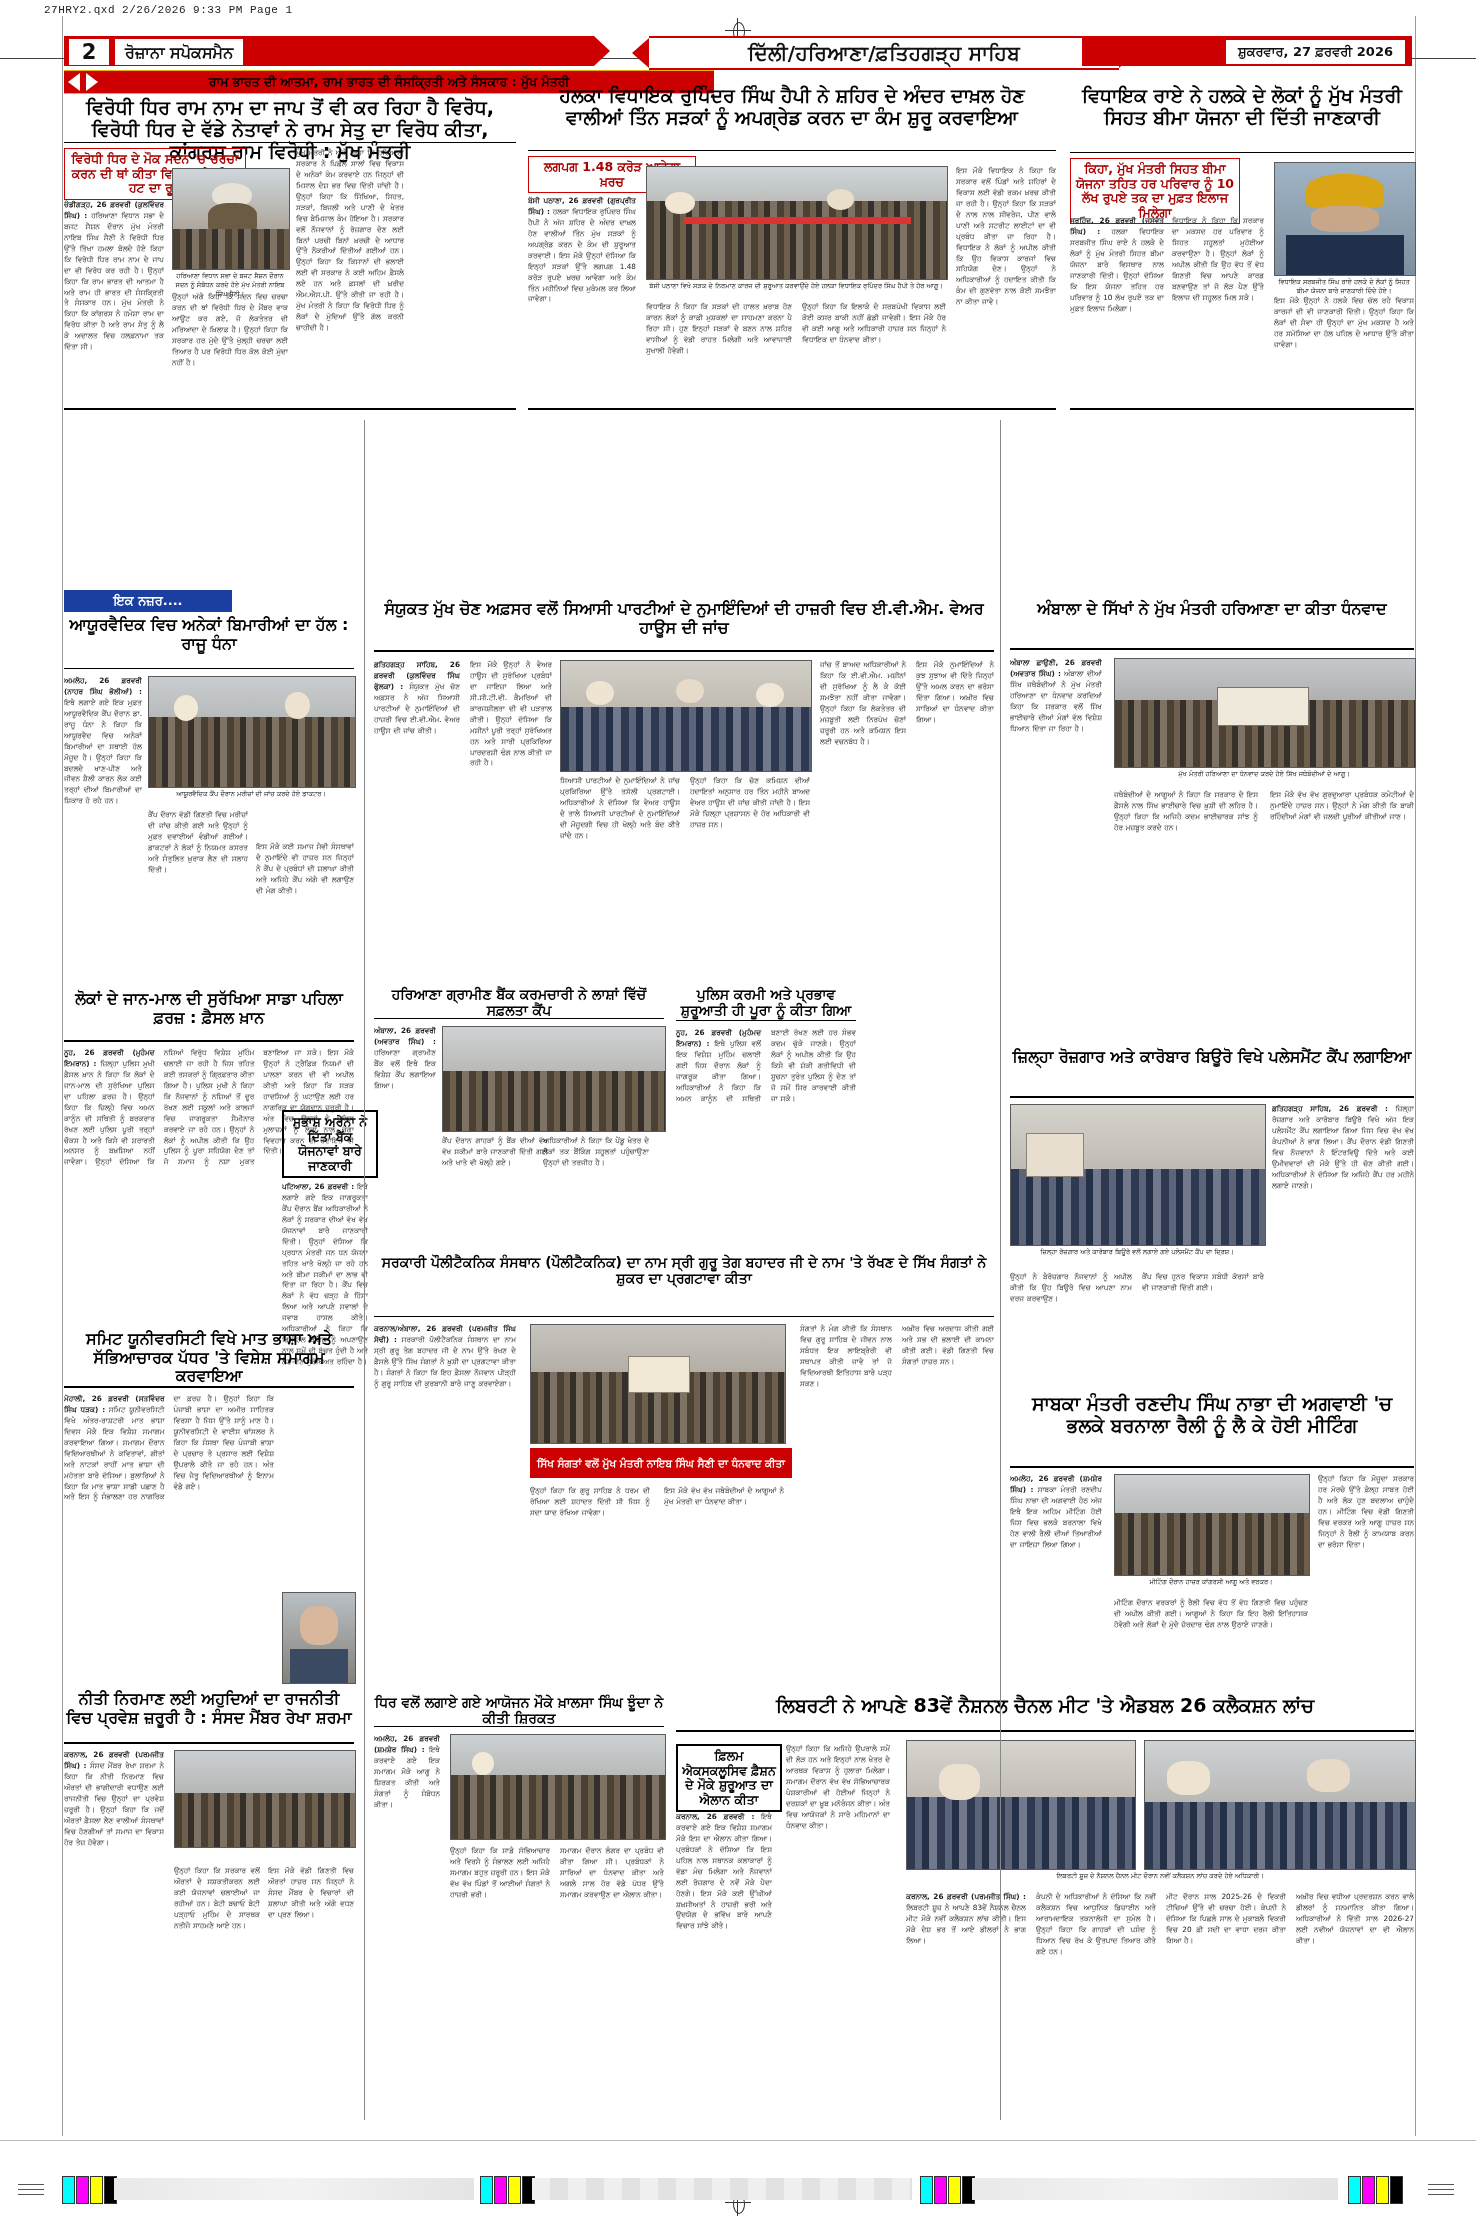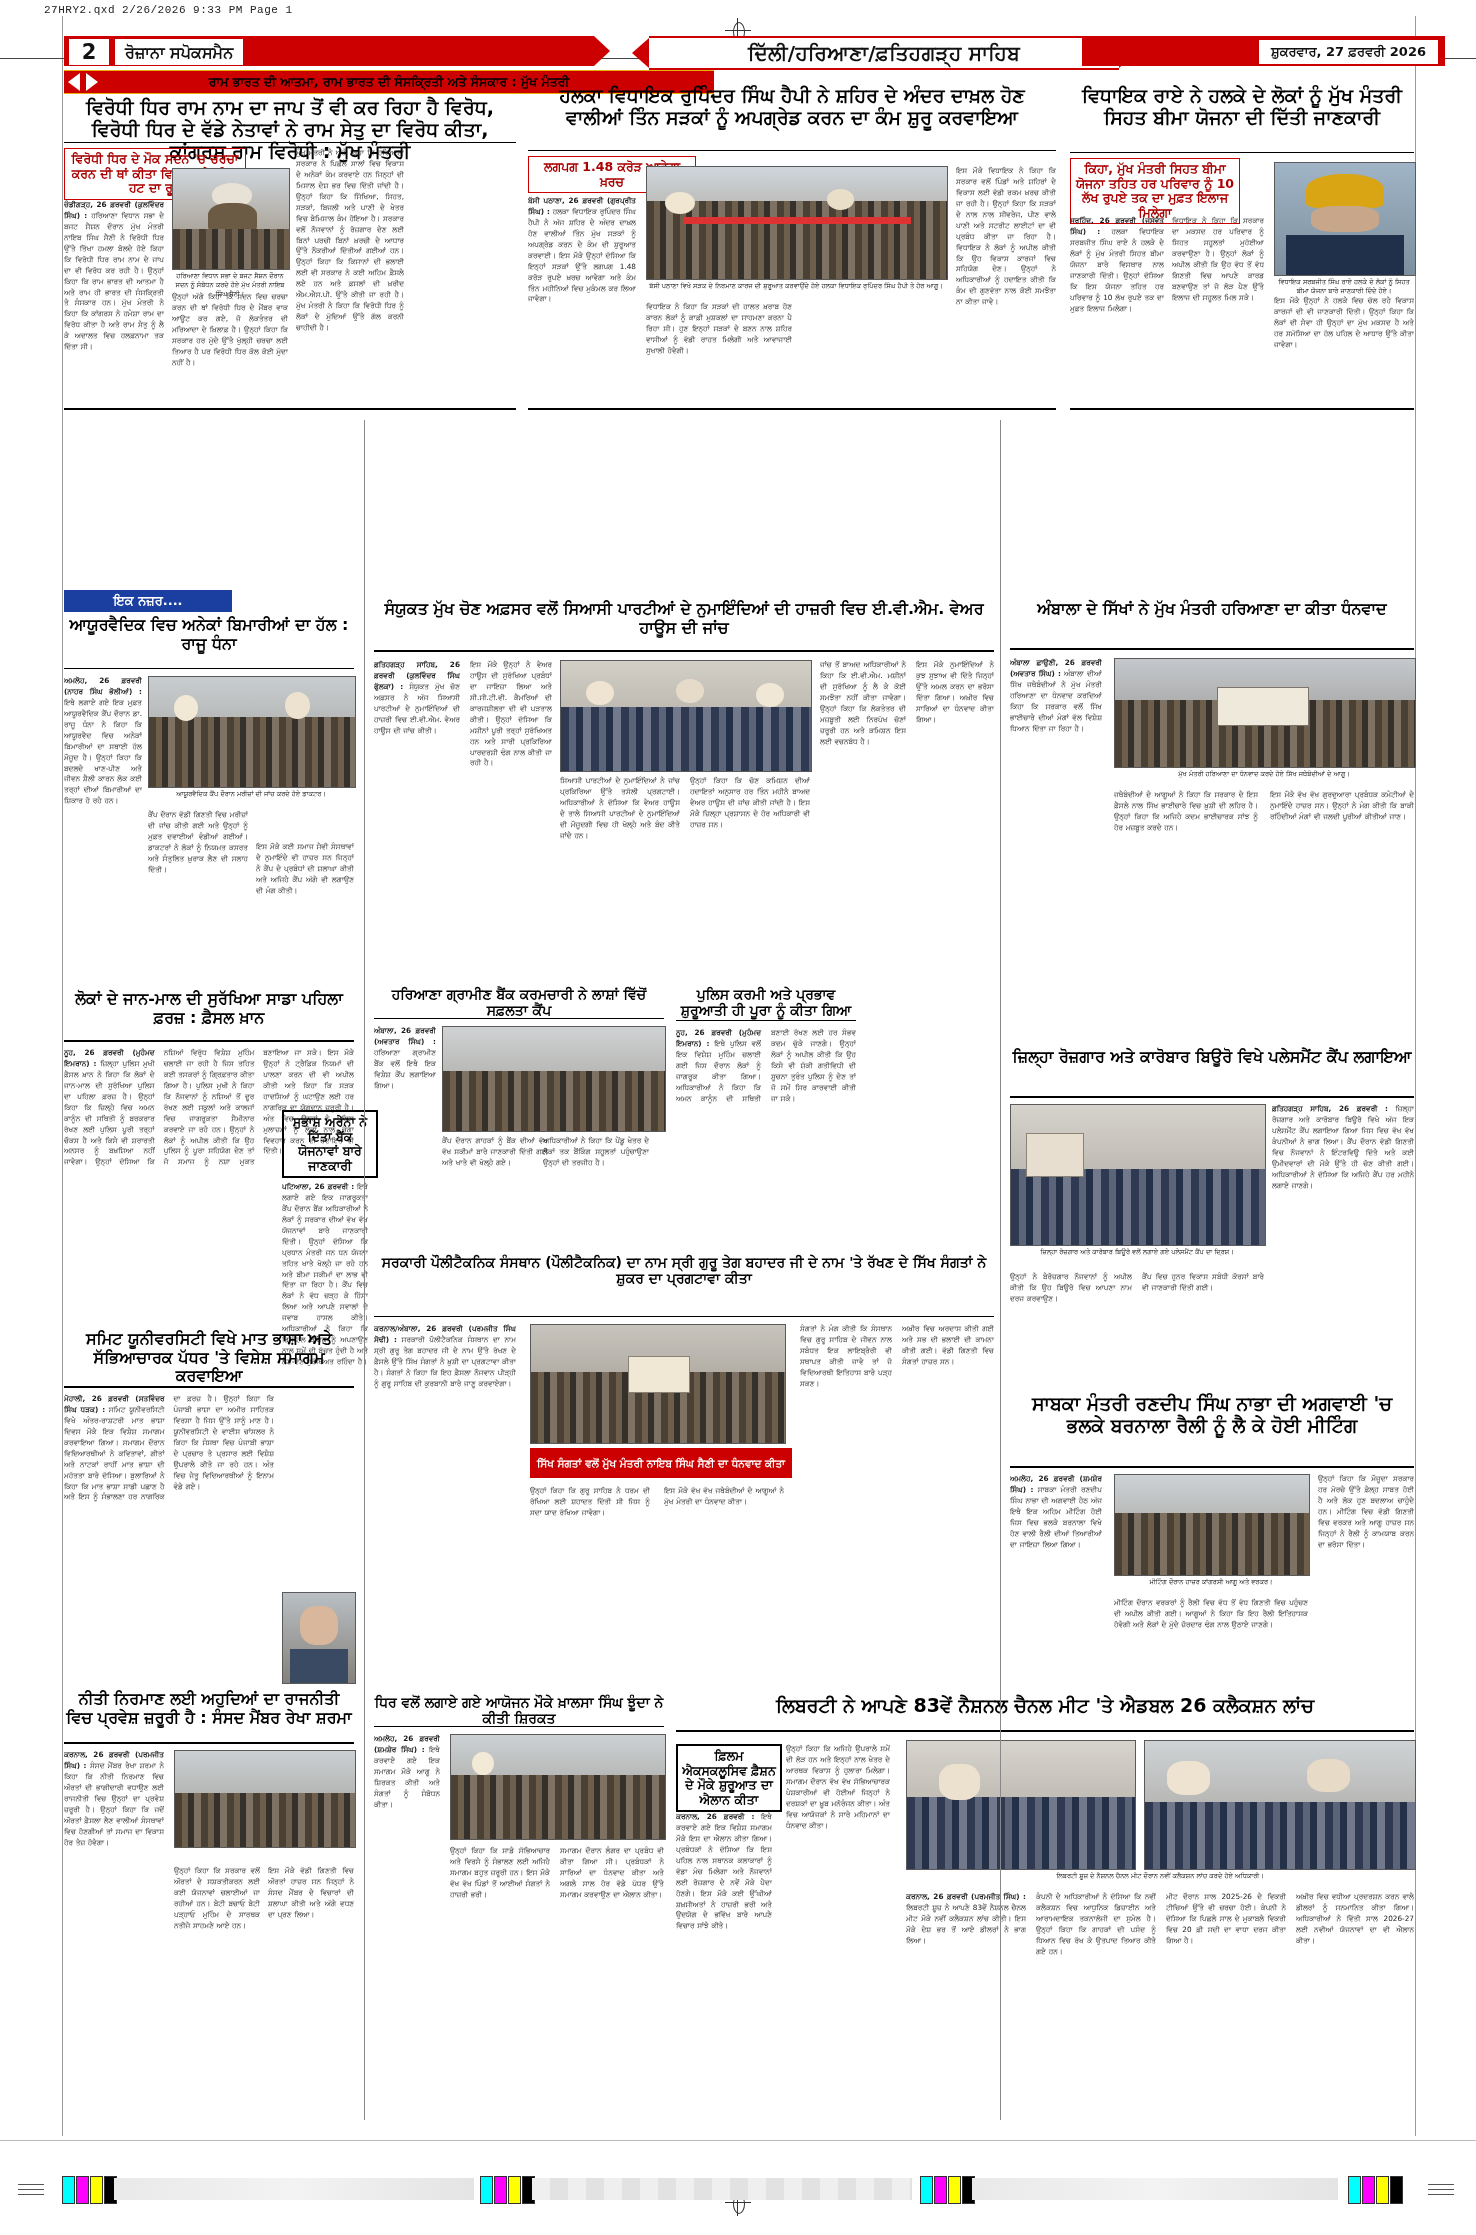--- a/index.html
+++ b/index.html
@@ -20,21 +20,21 @@
   
   .masthead{position:absolute;left:64px;top:36px;width:1348px;height:30px;}
   .mh-red{position:absolute;left:0;top:0;width:530px;height:30px;background:#cc0000;}
   .mh-red:after{content:"";position:absolute;right:-16px;top:0;border-top:15px solid transparent;border-bottom:15px solid transparent;border-left:16px solid #cc0000;}
   .mh-page{position:absolute;left:4px;top:2px;width:40px;height:26px;background:#fff;border:1px solid #cc0000;display:flex;align-items:center;justify-content:center;font-weight:bold;font-size:21px;color:#111;}
   .mh-name{position:absolute;left:50px;top:2px;height:26px;padding:0 10px;background:#fff;border:1px solid #cc0000;display:flex;align-items:center;font-weight:bold;font-size:16px;color:#111;white-space:nowrap;}
   .mh-center{position:absolute;left:548px;top:0;width:470px;height:30px;background:#fff;border-top:2px solid #cc0000;border-bottom:2px solid #cc0000;display:flex;align-items:center;justify-content:center;margin-left:37px;}
   .mh-center b{font-size:20px;letter-spacing:.3px;}
   .mh-center:before{content:"";position:absolute;left:-17px;top:0;border-top:15px solid transparent;border-bottom:15px solid transparent;border-right:17px solid #cc0000;}
   .mh-center:after{content:"";position:absolute;right:-17px;top:0;border-top:15px solid transparent;border-bottom:15px solid transparent;border-left:17px solid #cc0000;}
-  .mh-right{position:absolute;left:1018px;top:0;width:363px;height:30px;background:#cc0000;}
+  .mh-right{position:absolute;left:1018px;top:0;width:330px;height:30px;background:#cc0000;}
   .mh-date{position:absolute;right:6px;top:3px;height:24px;padding:0 12px;background:#fff;border:1px solid #cc0000;display:flex;align-items:center;font-weight:bold;font-size:13px;white-space:nowrap;}
 
   
   .tagline{position:absolute;left:64px;top:70px;width:650px;height:22px;background:#cc0000;border-top:1px solid #e8b000;border-bottom:1px solid #e8b000;display:flex;align-items:center;justify-content:center;}
   .tagline span{color:#000000;font-size:12.5px;font-weight:bold;white-space:nowrap;}
   .tagline:before{content:"";position:absolute;left:4px;top:2px;width:0;height:0;border-top:9px solid transparent;border-bottom:9px solid transparent;border-right:12px solid #fff;}
   .tagline:after{content:"";position:absolute;left:22px;top:2px;width:0;height:0;border-top:9px solid transparent;border-bottom:9px solid transparent;border-left:12px solid #fff;}
 
   
   .hl{font-weight:bold;color:#000;line-height:1.16;text-align:center;}
@@ -165,20 +165,23 @@
   </div>
   <div class="cap" style="position:absolute;left:646px;top:280px;width:300px;">ਬੱਸੀ ਪਠਾਣਾ ਵਿਖੇ ਸੜਕ ਦੇ ਨਿਰਮਾਣ ਕਾਰਜ ਦੀ ਸ਼ੁਰੂਆਤ ਕਰਵਾਉਂਦੇ ਹੋਏ ਹਲਕਾ ਵਿਧਾਇਕ ਰੁਪਿੰਦਰ ਸਿੰਘ ਹੈਪੀ ਤੇ ਹੋਰ ਆਗੂ।</div>
 
   <div class="body-text" style="position:absolute;left:528px;top:196px;width:108px;height:210px;">
     <b class="dateline">ਬੱਸੀ ਪਠਾਣਾ, 26 ਫ਼ਰਵਰੀ (ਗੁਰਪ੍ਰੀਤ ਸਿੰਘ) :</b>
     ਹਲਕਾ ਵਿਧਾਇਕ ਰੁਪਿੰਦਰ ਸਿੰਘ ਹੈਪੀ ਨੇ ਅੱਜ ਸ਼ਹਿਰ ਦੇ ਅੰਦਰ ਦਾਖ਼ਲ ਹੋਣ ਵਾਲੀਆਂ ਤਿੰਨ ਮੁੱਖ ਸੜਕਾਂ ਨੂੰ ਅਪਗ੍ਰੇਡ ਕਰਨ ਦੇ ਕੰਮ ਦੀ ਸ਼ੁਰੂਆਤ ਕਰਵਾਈ। ਇਸ ਮੌਕੇ ਉਨ੍ਹਾਂ ਦੱਸਿਆ ਕਿ ਇਨ੍ਹਾਂ ਸੜਕਾਂ ਉੱਤੇ ਲਗਪਗ 1.48 ਕਰੋੜ ਰੁਪਏ ਖ਼ਰਚ ਆਵੇਗਾ ਅਤੇ ਕੰਮ ਤਿੰਨ ਮਹੀਨਿਆਂ ਵਿਚ ਮੁਕੰਮਲ ਕਰ ਲਿਆ ਜਾਵੇਗਾ।
   </div>
   <div class="body-text" style="position:absolute;left:646px;top:302px;width:146px;height:104px;">
     ਵਿਧਾਇਕ ਨੇ ਕਿਹਾ ਕਿ ਸੜਕਾਂ ਦੀ ਹਾਲਤ ਖ਼ਰਾਬ ਹੋਣ ਕਾਰਨ ਲੋਕਾਂ ਨੂੰ ਕਾਫ਼ੀ ਮੁਸ਼ਕਲਾਂ ਦਾ ਸਾਹਮਣਾ ਕਰਨਾ ਪੈ ਰਿਹਾ ਸੀ। ਹੁਣ ਇਨ੍ਹਾਂ ਸੜਕਾਂ ਦੇ ਬਣਨ ਨਾਲ ਸ਼ਹਿਰ ਵਾਸੀਆਂ ਨੂੰ ਵੱਡੀ ਰਾਹਤ ਮਿਲੇਗੀ ਅਤੇ ਆਵਾਜਾਈ ਸੁਖਾਲੀ ਹੋਵੇਗੀ।
   </div>
+  <div class="body-text" style="position:absolute;left:802px;top:302px;width:144px;height:104px;">
+    ਉਨ੍ਹਾਂ ਕਿਹਾ ਕਿ ਇਲਾਕੇ ਦੇ ਸਰਬਪੱਖੀ ਵਿਕਾਸ ਲਈ ਕੋਈ ਕਸਰ ਬਾਕੀ ਨਹੀਂ ਛੱਡੀ ਜਾਵੇਗੀ। ਇਸ ਮੌਕੇ ਹੋਰ ਵੀ ਕਈ ਆਗੂ ਅਤੇ ਅਧਿਕਾਰੀ ਹਾਜ਼ਰ ਸਨ ਜਿਨ੍ਹਾਂ ਨੇ ਵਿਧਾਇਕ ਦਾ ਧੰਨਵਾਦ ਕੀਤਾ।
+  </div>
   <div class="body-text" style="position:absolute;left:956px;top:166px;width:100px;height:240px;">
     ਇਸ ਮੌਕੇ ਵਿਧਾਇਕ ਨੇ ਕਿਹਾ ਕਿ ਸਰਕਾਰ ਵਲੋਂ ਪਿੰਡਾਂ ਅਤੇ ਸ਼ਹਿਰਾਂ ਦੇ ਵਿਕਾਸ ਲਈ ਵੱਡੀ ਰਕਮ ਖ਼ਰਚ ਕੀਤੀ ਜਾ ਰਹੀ ਹੈ। ਉਨ੍ਹਾਂ ਕਿਹਾ ਕਿ ਸੜਕਾਂ ਦੇ ਨਾਲ ਨਾਲ ਸੀਵਰੇਜ, ਪੀਣ ਵਾਲੇ ਪਾਣੀ ਅਤੇ ਸਟਰੀਟ ਲਾਈਟਾਂ ਦਾ ਵੀ ਪ੍ਰਬੰਧ ਕੀਤਾ ਜਾ ਰਿਹਾ ਹੈ। ਵਿਧਾਇਕ ਨੇ ਲੋਕਾਂ ਨੂੰ ਅਪੀਲ ਕੀਤੀ ਕਿ ਉਹ ਵਿਕਾਸ ਕਾਰਜਾਂ ਵਿਚ ਸਹਿਯੋਗ ਦੇਣ। ਉਨ੍ਹਾਂ ਨੇ ਅਧਿਕਾਰੀਆਂ ਨੂੰ ਹਦਾਇਤ ਕੀਤੀ ਕਿ ਕੰਮ ਦੀ ਗੁਣਵੱਤਾ ਨਾਲ ਕੋਈ ਸਮਝੌਤਾ ਨਾ ਕੀਤਾ ਜਾਵੇ।
   </div>
 
   <div class="photo" style="position:absolute;left:1274px;top:162px;width:140px;height:112px;">
     <div class="sky" style="background:linear-gradient(#9fb4c6,#7d8f9e);"></div>
     <div style="position:absolute;left:22%;top:10%;width:56%;height:30%;background:#d9a514;border-radius:46% 46% 14% 14%;"></div>
     <div style="position:absolute;left:26%;top:38%;width:48%;height:24%;background:#c8a68a;border-radius:34%;"></div>
     <div style="position:absolute;left:8%;bottom:0;width:84%;height:36%;background:#20304a;"></div>
   </div>

